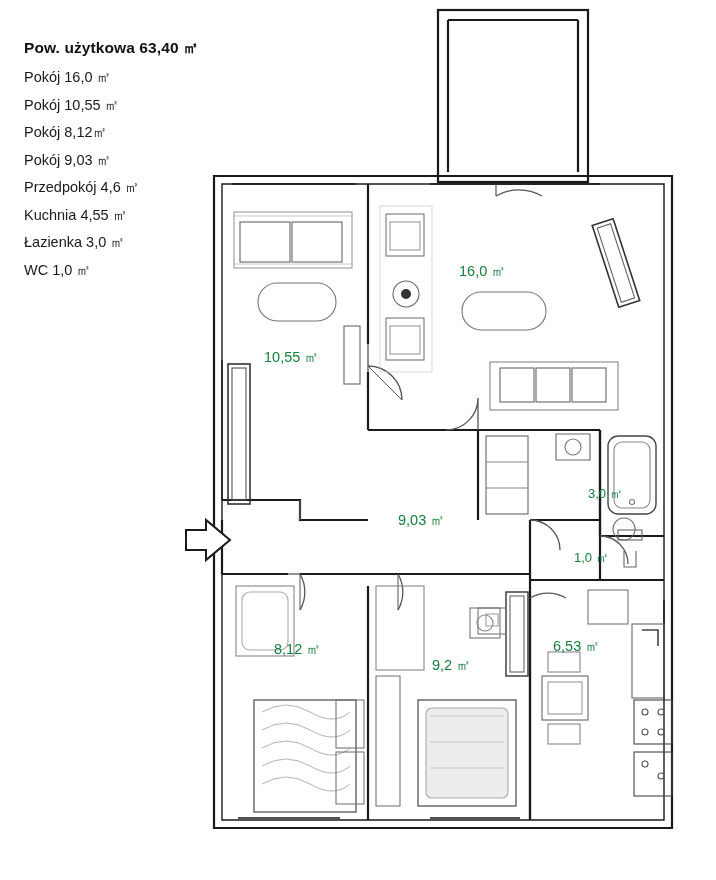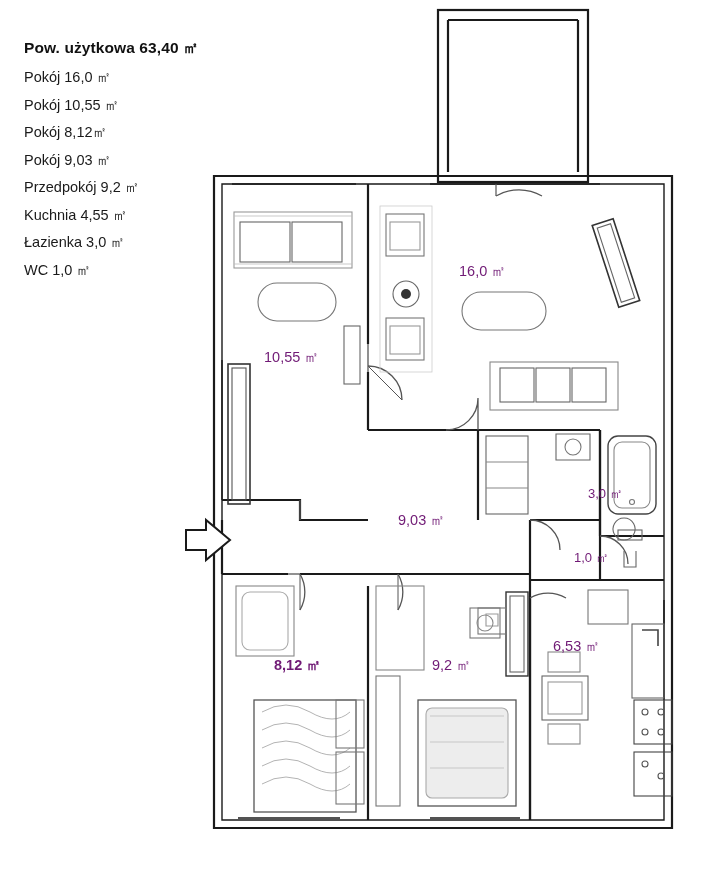--- a/index.html
+++ b/index.html
@@ -46,21 +46,21 @@
   .plan-svg {
     position: absolute;
     left: 0;
     top: 0;
   }
 
   
   .room-label {
     position: absolute;
     font-size: 14.5px;
-    color: #701a75;
+    color: #15803d;
     white-space: nowrap;
   }
   .room-label.small { font-size: 13px; }
 
   
   .watermark {
     position: absolute;
     right: 14px;
     bottom: 10px;
     display: flex;
@@ -91,21 +91,21 @@
 <body>
 
 <div id="plan-root">
 
   <div class="legend">
     <div class="legend-title">Pow. użytkowa 63,40 ㎡</div>
     <div class="legend-item">Pokój 16,0 ㎡</div>
     <div class="legend-item">Pokój 10,55 ㎡</div>
     <div class="legend-item">Pokój 8,12㎡</div>
     <div class="legend-item">Pokój 9,03 ㎡</div>
-    <div class="legend-item">Przedpokój 9,2 ㎡</div>
+    <div class="legend-item">Przedpokój 4,6 ㎡</div>
     <div class="legend-item">Kuchnia 4,55 ㎡</div>
     <div class="legend-item">Łazienka 3,0 ㎡</div>
     <div class="legend-item">WC 1,0 ㎡</div>
   </div>
 
   <svg class="plan-svg" width="716" height="880" viewBox="0 0 716 880">
 
     <g fill="none" stroke="#1a1a1a" stroke-width="2.2">
 
       <rect x="438" y="10" width="150" height="172"></rect>
@@ -278,17 +278,17 @@
       <circle cx="485" cy="623" r="8" stroke="#888"></circle>
     </g>
   </svg>
 
   <div class="room-label" style="left:459px; top:262px;">16,0 ㎡</div>
   <div class="room-label" style="left:264px; top:348px;">10,55 ㎡</div>
   <div class="room-label small" style="left:556px; top:485px;margin-left:32px;">3,0 ㎡</div>
   <div class="room-label" style="left:398px; top:511px;">9,03 ㎡</div>
   <div class="room-label small" style="left:574px; top:549px;">1,0 ㎡</div>
   <div class="room-label" style="left:553px; top:637px;">6,53 ㎡</div>
-  <div class="room-label" style="left:274px; top:656px;font-weight:bold;">8,12 ㎡</div>
+  <div class="room-label" style="left:274px; top:640px;">8,12 ㎡</div>
   <div class="room-label" style="left:432px; top:656px;text-align:right;">9,2 ㎡</div>
 
 
 </div>
 
 </body></html>

